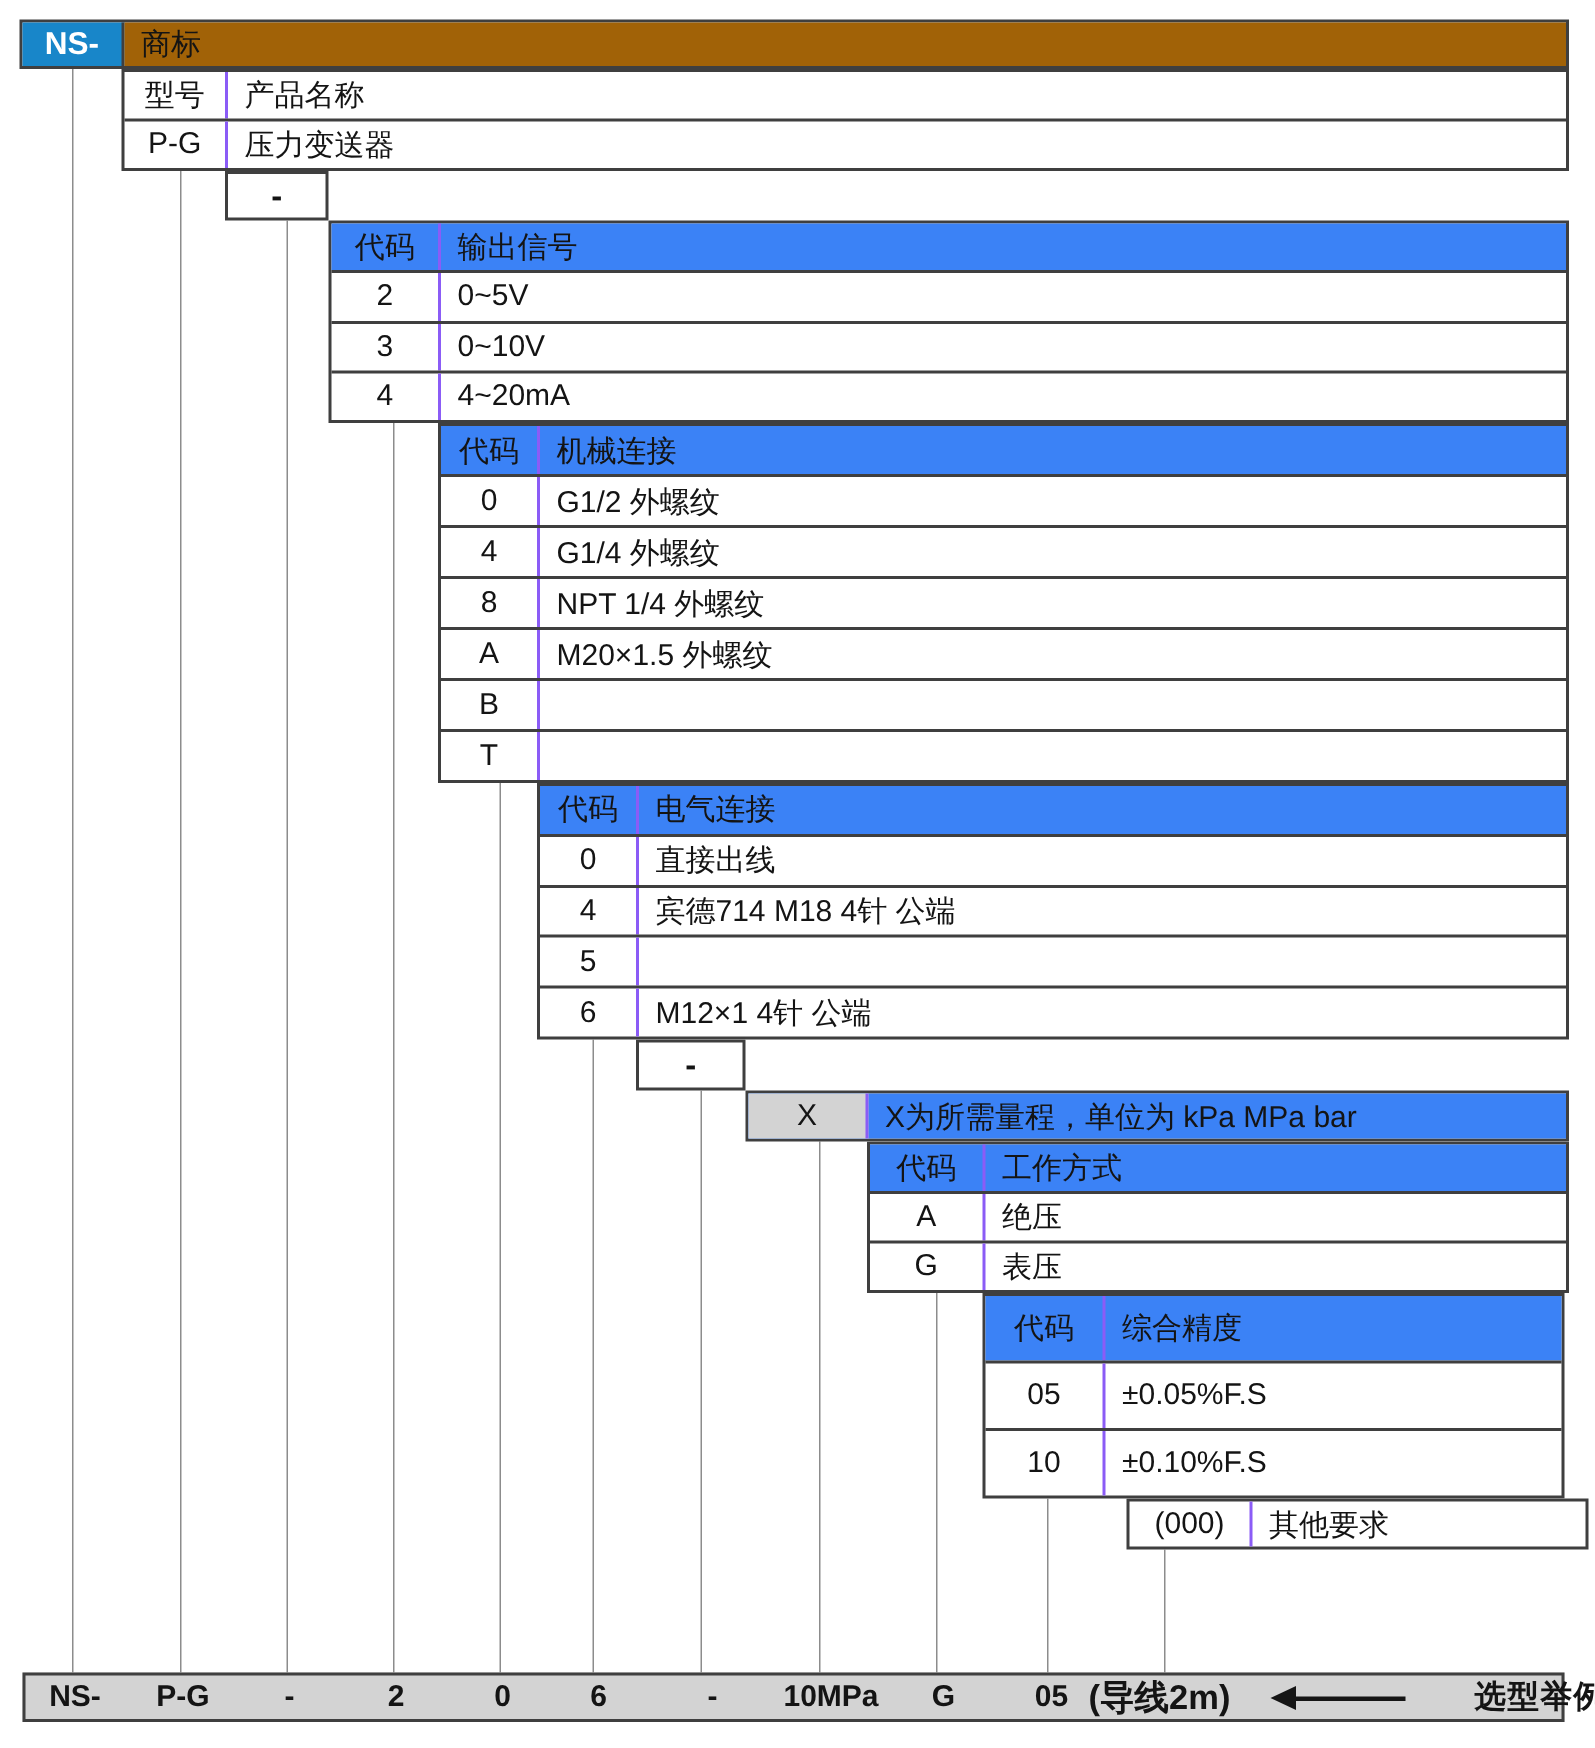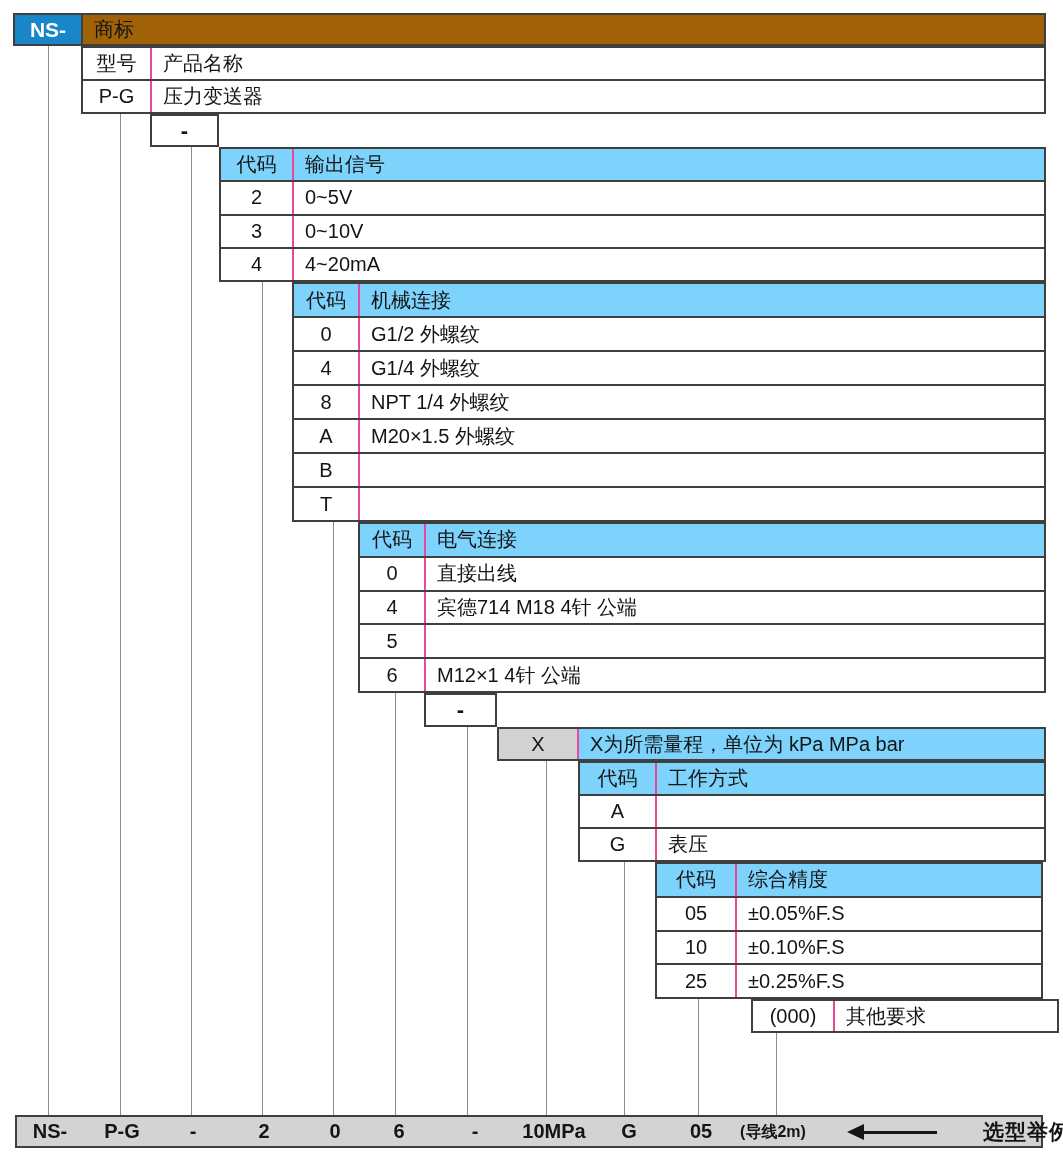--- a/index.html
+++ b/index.html
@@ -2,33 +2,33 @@
 <html><head>
 <meta charset="utf-8">
 <style>
   html,body{margin:0;padding:0;background:#fff;}
   #page{position:relative;width:1063px;height:1165px;background:#fff;overflow:hidden;
         font-family:"Liberation Sans","DejaVu Sans",sans-serif;color:#141414;}
   .tbl{position:absolute;box-sizing:border-box;border:2px solid #3f3f3f;display:flex;
        flex-direction:column;background:#fff;}
   .tr{flex:1;display:flex;min-height:0;border-top:2px solid #3f3f3f;}
   .tr:first-child{border-top:none;}
-  .tr.hdr{background:#7dd3fc;}
+  .tr.hdr{background:#3b82f6;}
   .td{display:flex;align-items:center;box-sizing:border-box;font-size:20px;}
-  .td.code{justify-content:center;border-right:2px solid #ec4899;flex:0 0 auto;}
+  .td.code{justify-content:center;border-right:2px solid #8b5cf6;flex:0 0 auto;}
   .td.desc{flex:1 1 auto;padding-left:11px;}
   .dashbox{position:absolute;box-sizing:border-box;border:2px solid #3f3f3f;background:#fff;
        display:flex;align-items:center;justify-content:center;font-size:22px;font-weight:bold;}
   .brandrow{position:absolute;box-sizing:border-box;display:flex;border:2px solid #3f3f3f;}
   .brandcell{display:flex;align-items:center;justify-content:center;box-sizing:border-box;}
   .vline{position:absolute;width:1px;background:#8c8c8c;}
   #bar{position:absolute;box-sizing:border-box;background:#d3d3d3;border:2px solid #3f3f3f;}
   .seg{position:absolute;top:0;height:29px;line-height:29px;transform:translateX(-50%);
        font-weight:bold;font-size:20px;white-space:nowrap;}
-  .seg.small{font-size:16px;}
+  .seg.small{font-size:23px;}
   .arrowhead{position:absolute;width:0;height:0;top:7px;
        border-top:8px solid transparent;border-bottom:8px solid transparent;
        border-right:17px solid #151515;}
   .arrowline{position:absolute;top:14px;height:3px;background:#151515;}
   .caption{position:absolute;top:0;height:14px;line-height:29px;font-size:21px;
        font-weight:bold;letter-spacing:1px;white-space:nowrap;margin-left:36px;}
 </style>
 </head>
 <body>
 
@@ -227,20 +227,23 @@
           <span>代码</span>
         </div>
       <div class="td desc">
           <span>工作方式</span>
         </div>
     </div>
     <div class="tr">
       <div class="td code" style="flex-basis:77px;">
           <span>A</span>
         </div>
+      <div class="td desc">
+          <span>绝压</span>
+        </div>
     </div>
     <div class="tr">
       <div class="td code" style="flex-basis:77px;">
           <span>G</span>
         </div>
       <div class="td desc">
           <span>表压</span>
         </div>
     </div>
   </div>
@@ -261,28 +264,20 @@
       <div class="td desc">
           <span>±0.05%F.S</span>
         </div>
     </div>
     <div class="tr">
       <div class="td code" style="flex-basis:80px;">
           <span>10</span>
         </div>
       <div class="td desc">
           <span>±0.10%F.S</span>
-        </div>
-    </div>
-    <div class="tr">
-      <div class="td code" style="flex-basis:80px;">
-          <span>25</span>
-        </div>
-      <div class="td desc">
-          <span>±0.25%F.S</span>
         </div>
     </div>
   </div>
 
   <div class="tbl" style="left:751px;top:999px;width:308px;height:34px;">
     <div class="tr">
       <div class="td code" style="flex-basis:82px;">
           <span>(000)</span>
         </div>
       <div class="td desc">

